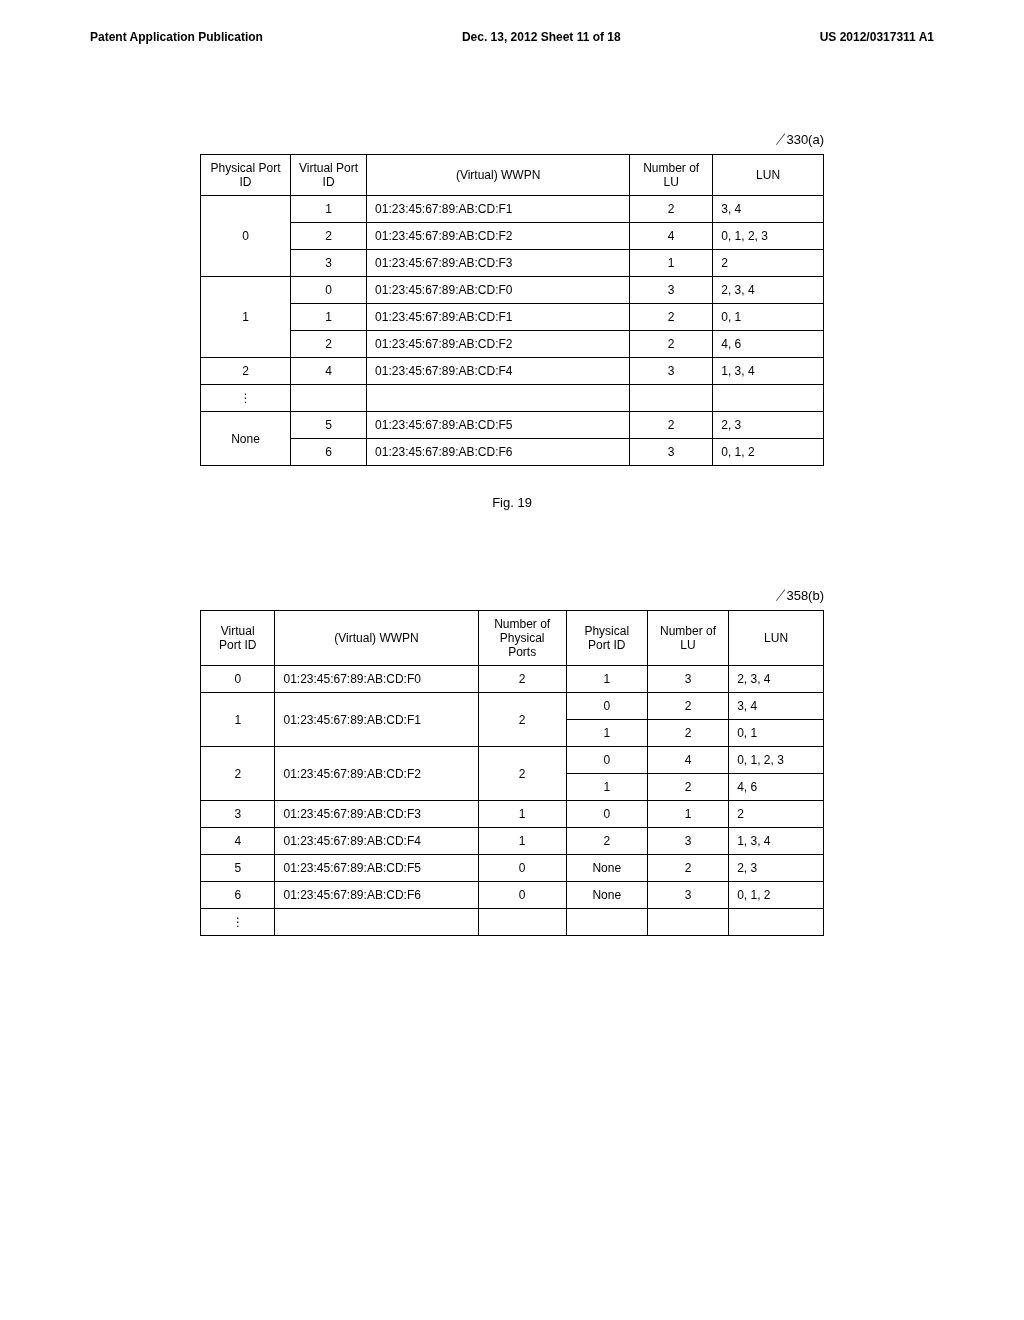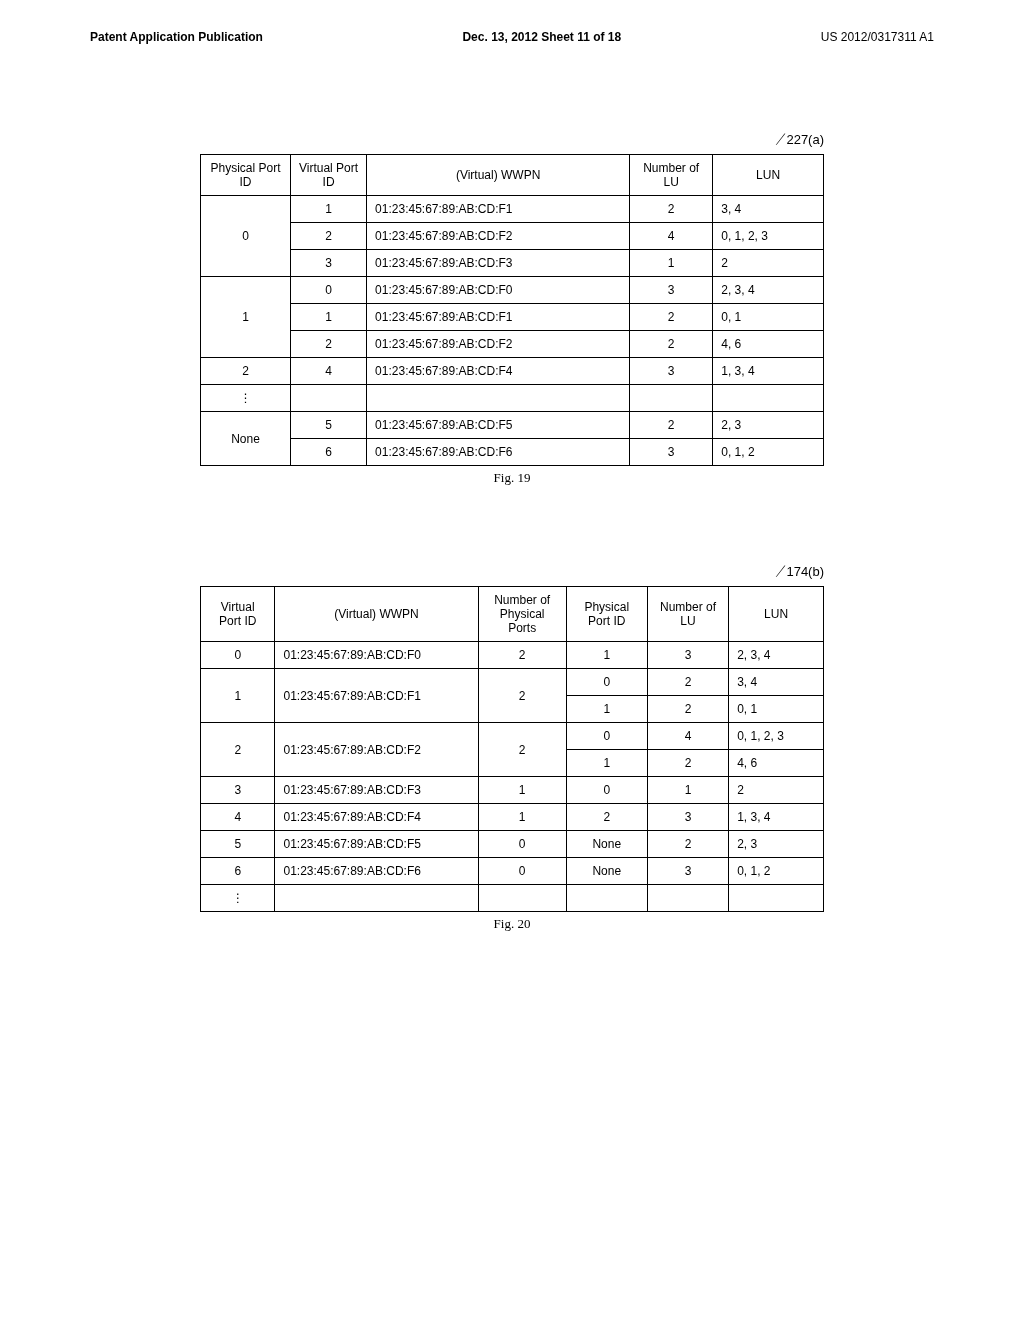--- a/index.html
+++ b/index.html
@@ -21,21 +21,21 @@
       padding: 30px 90px 10px 90px;
       font-size: 12px;
     }
     .header-left {
       font-weight: bold;
     }
     .header-center {
       font-weight: bold;
     }
     .header-right {
-      font-weight: normal;
+      font-weight: bold;
     }
     .content {
       padding: 100px 200px 0 200px;
     }
     .table-wrapper {
       position: relative;
       margin-bottom: 20px;
     }
     .ref-label {
       position: absolute;
@@ -66,42 +66,41 @@
     th {
       font-weight: normal;
       text-align: center;
     }
     .center {
       text-align: center;
     }
     .fig-caption {
       text-align: center;
       font-size: 13px;
-      margin-top: 4px;
+      margin-top: 29px;
       margin-bottom: 60px;
-      font-family: Liberation Serif, serif;
     }
     .table-b-wrapper {
       margin-top: 100px;
     }
   </style>
 </head>
 <body>
 
 <div class="header">
   <span class="header-left">Patent Application Publication</span>
   <span class="header-center">Dec. 13, 2012  Sheet 11 of 18</span>
   <span class="header-right">US 2012/0317311 A1</span>
 </div>
 
 <div class="content">
 
   <div class="table-wrapper">
     <div class="ref-label">
-      <span class="ref-arrow">⟋</span><span>227(a)</span>
+      <span class="ref-arrow">⟋</span><span>330(a)</span>
     </div>
     <table>
       <thead>
         <tr>
           <th class="center" style="width:13%">Physical Port ID</th>
           <th class="center" style="width:11%">Virtual Port ID</th>
           <th class="center" style="width:38%">(Virtual) WWPN</th>
           <th class="center" style="width:12%">Number of LU</th>
           <th class="center" style="width:16%">LUN</th>
         </tr>
@@ -172,21 +171,21 @@
             <td class="center">3</td>
             <td>0, 1, 2</td>
           </tr>
         </tbody>
     </table>
     <div class="fig-caption">Fig. 19</div>
   </div>
 
   <div class="table-wrapper table-b-wrapper">
     <div class="ref-label">
-      <span class="ref-arrow">⟋</span><span>174(b)</span>
+      <span class="ref-arrow">⟋</span><span>358(b)</span>
     </div>
     <table>
       <thead>
         <tr>
           <th class="center" style="width:11%">Virtual Port ID</th>
           <th class="center" style="width:30%">(Virtual) WWPN</th>
           <th class="center" style="width:13%">Number of Physical Ports</th>
           <th class="center" style="width:12%">Physical Port ID</th>
           <th class="center" style="width:12%">Number of LU</th>
           <th class="center" style="width:14%">LUN</th>
@@ -262,16 +261,15 @@
           <tr>
             <td class="center">⋮</td>
             <td></td>
             <td class="center"></td>
             <td class="center"></td>
             <td class="center"></td>
             <td></td>
           </tr>
         </tbody>
     </table>
-    <div class="fig-caption">Fig. 20</div>
   </div>
 
 </div>
 
 </body></html>

